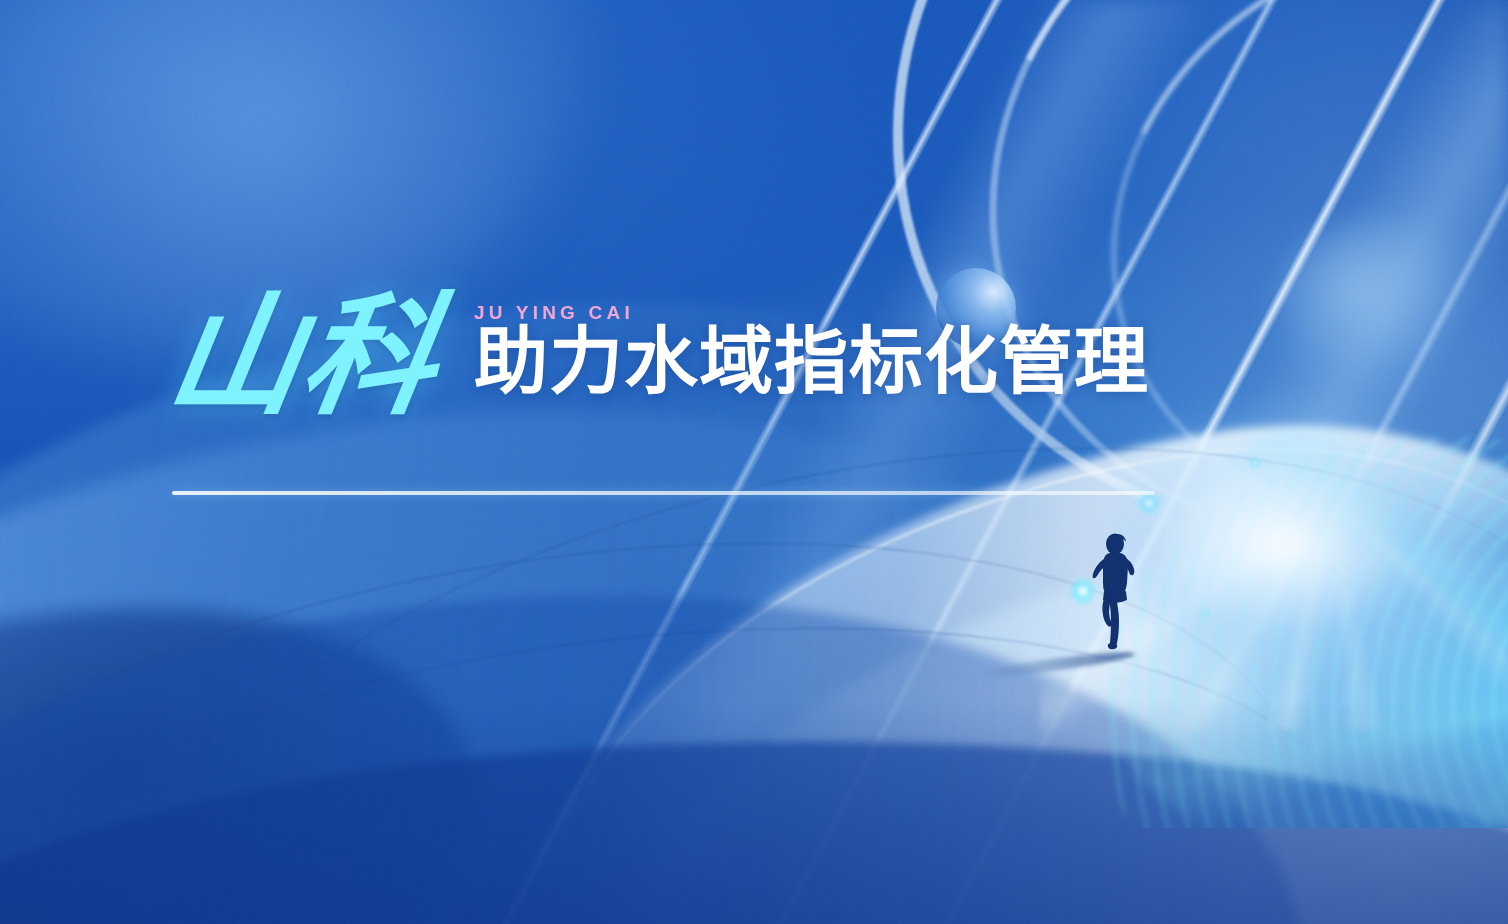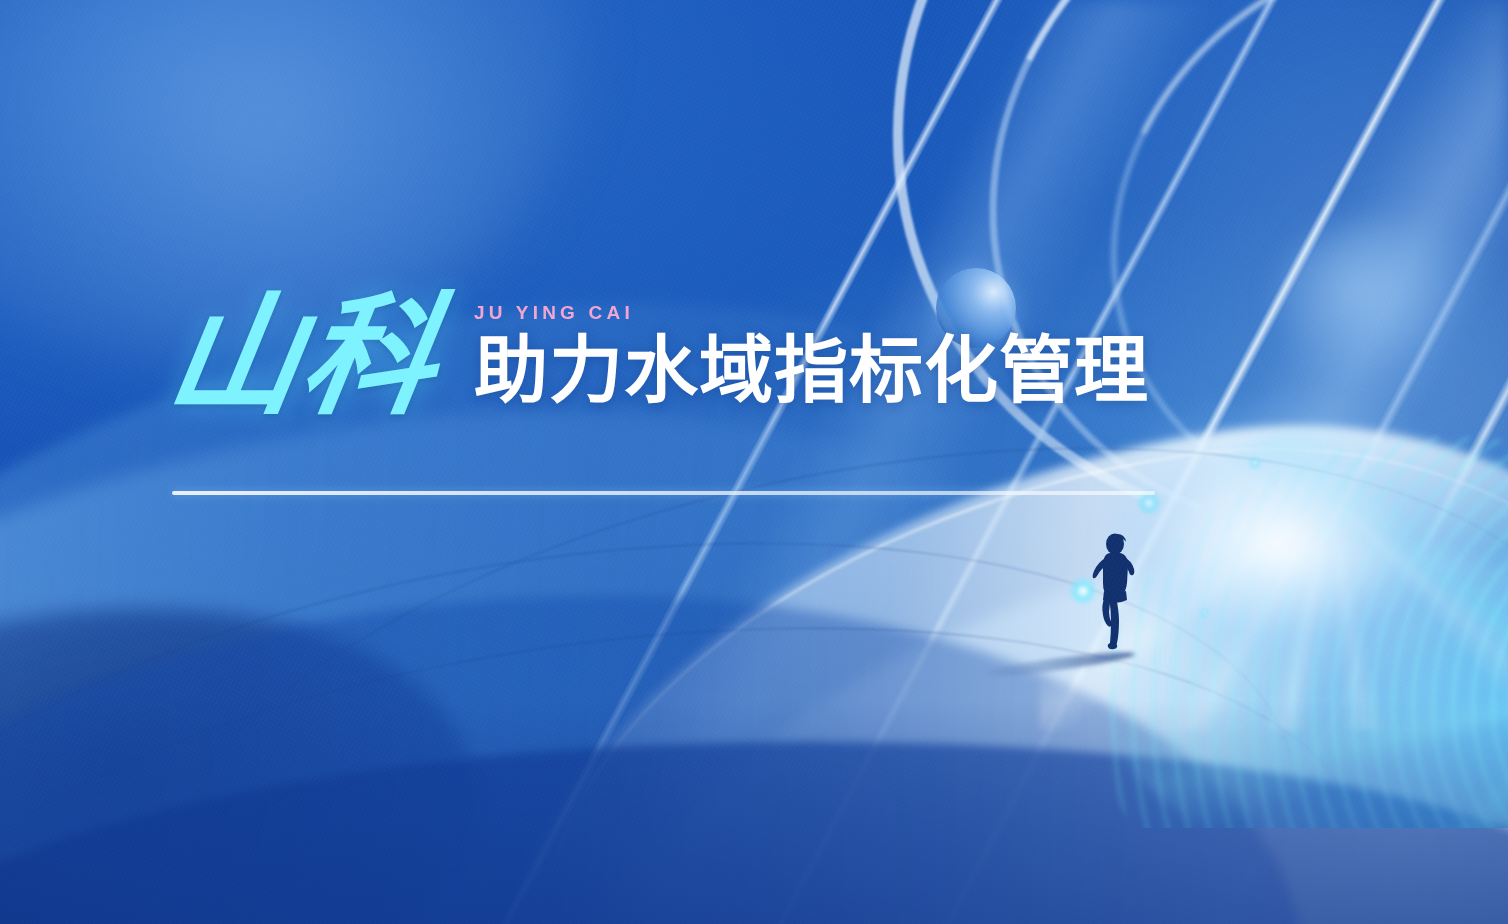--- a/index.html
+++ b/index.html
@@ -343,21 +343,20 @@
   .pinyin {
     font-size: 19px;
     font-weight: 700;
     color: #f9a8d4;
     letter-spacing: 4.2px;
     white-space: nowrap;
     opacity: .97;
   }
 
   .tagline {
-    margin-top: 9px;
     font-size: 74px;
     line-height: 1.04;
     font-weight: 700;
     color: #ffffff;
     letter-spacing: 1px;
     white-space: nowrap;
     text-shadow: 0 2px 12px rgba(10,44,120,0.32);
   }
 
   .divider {

